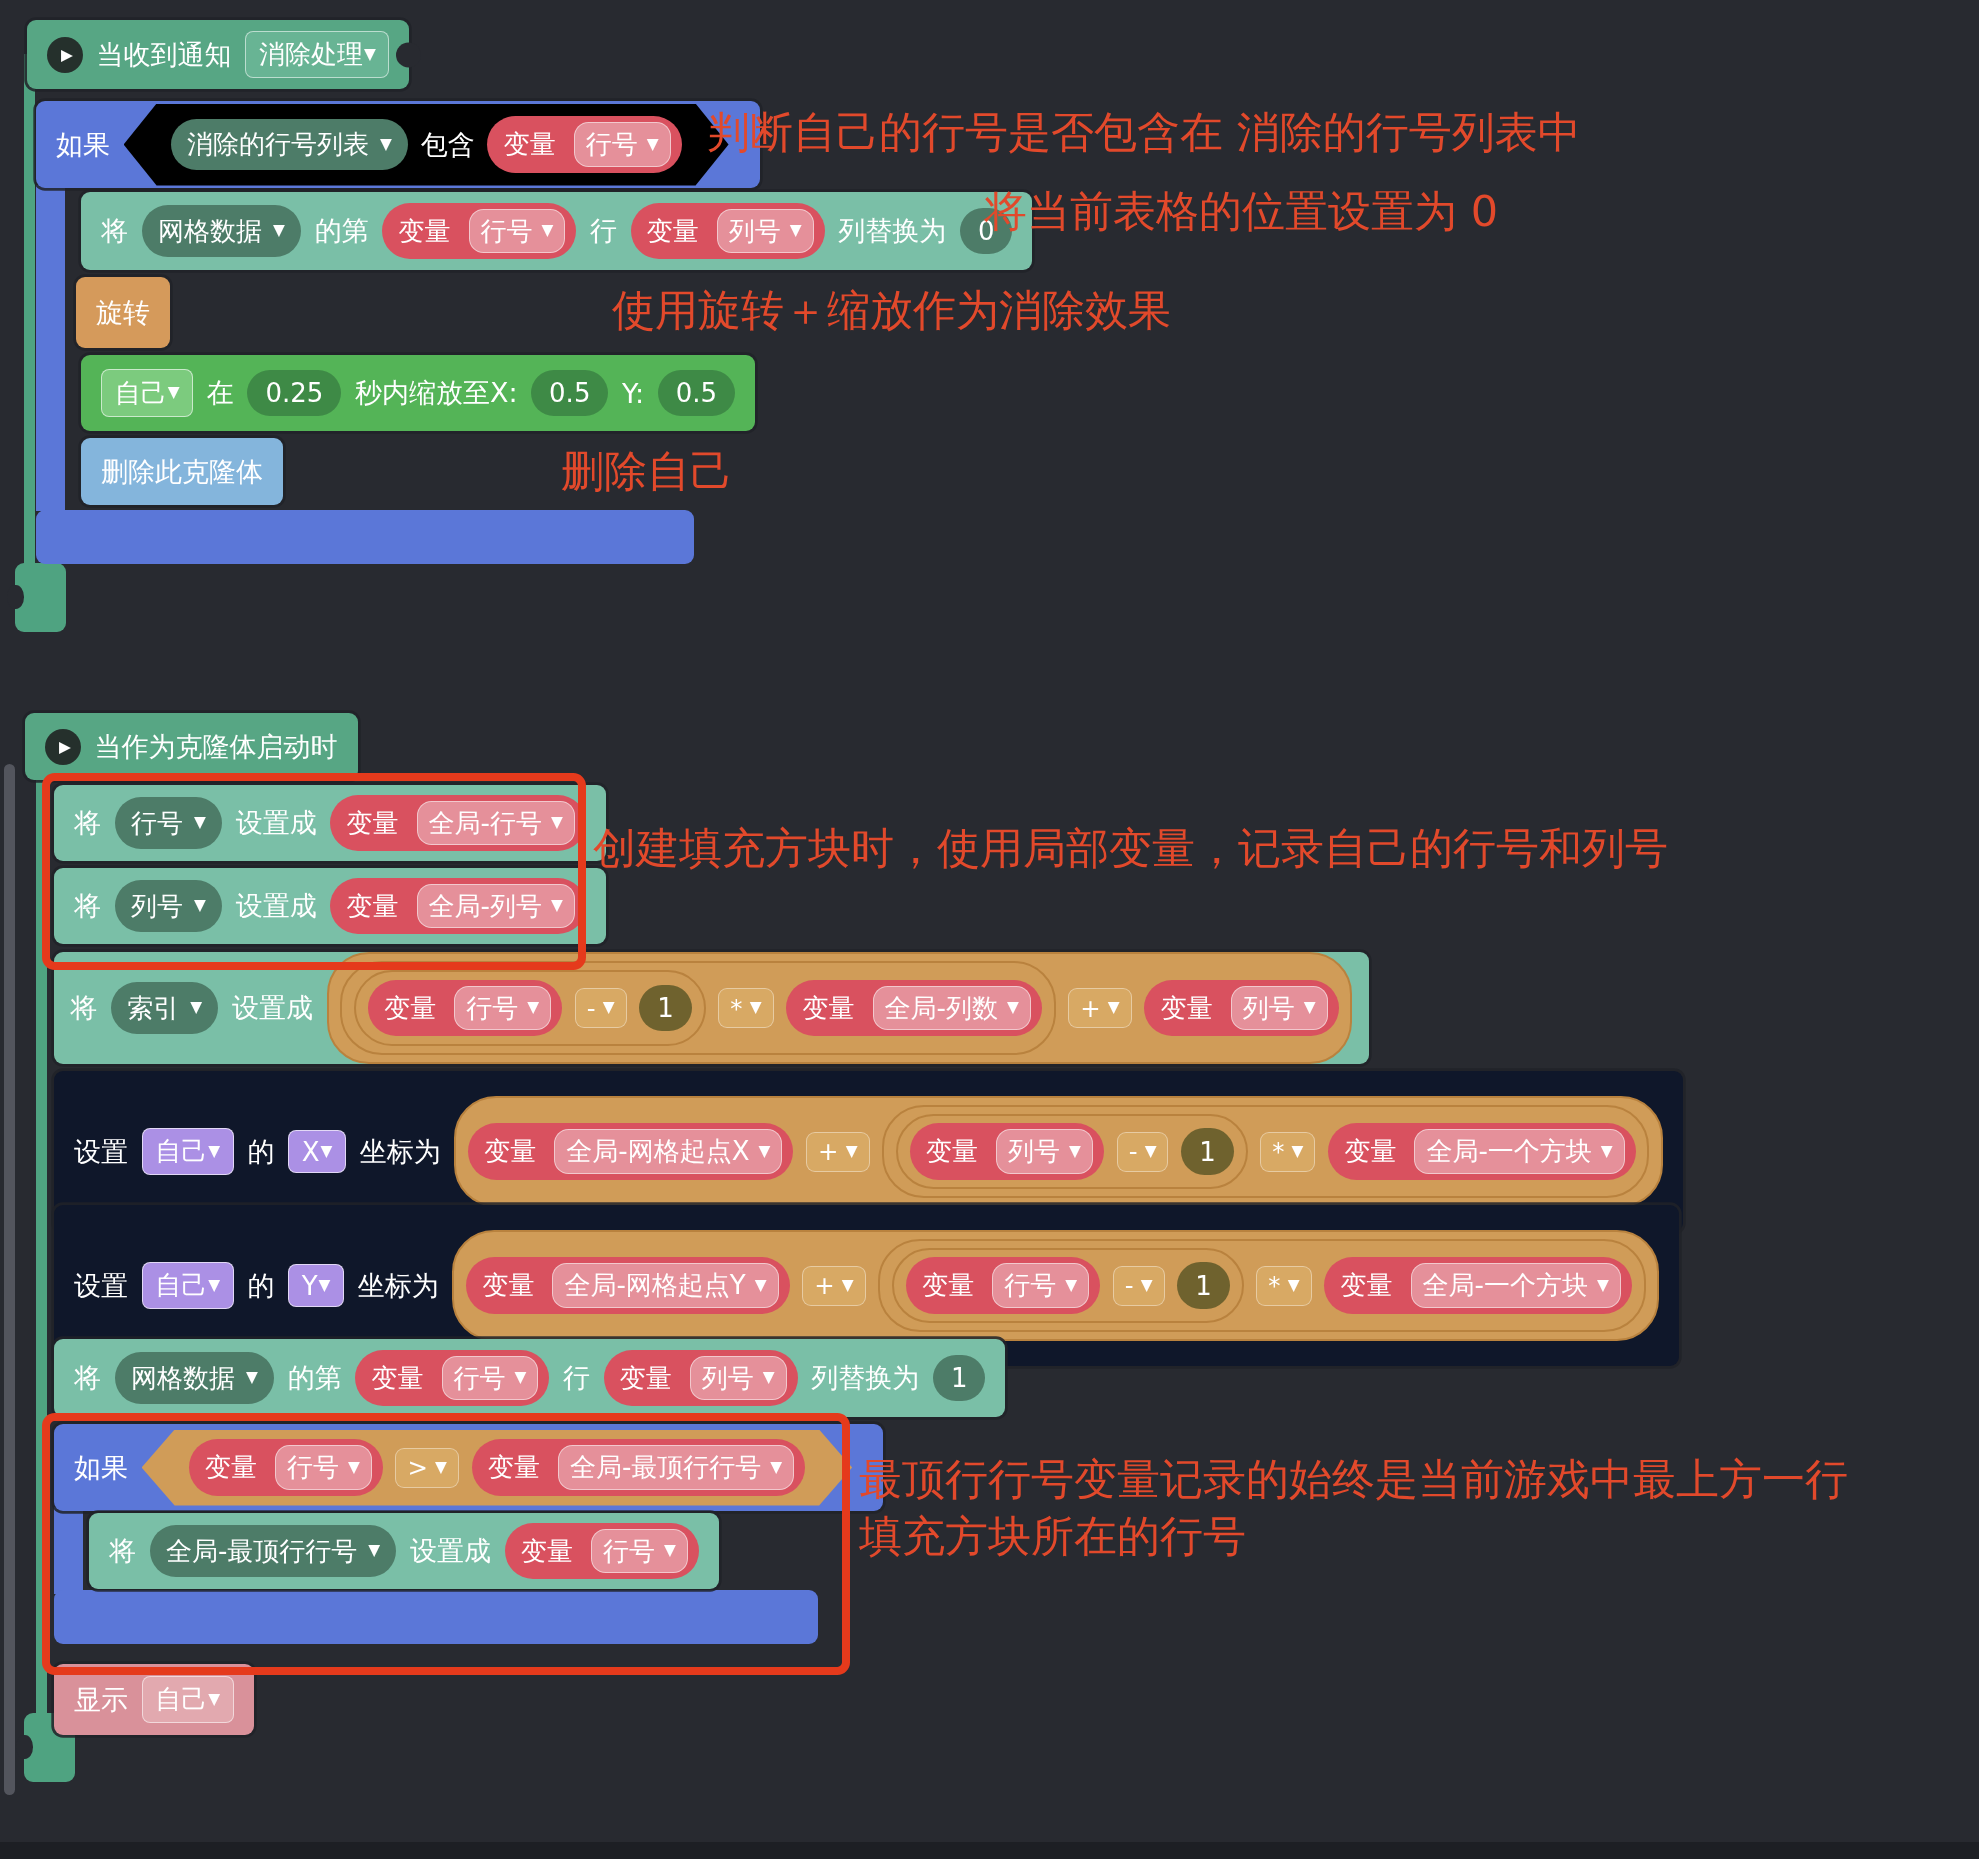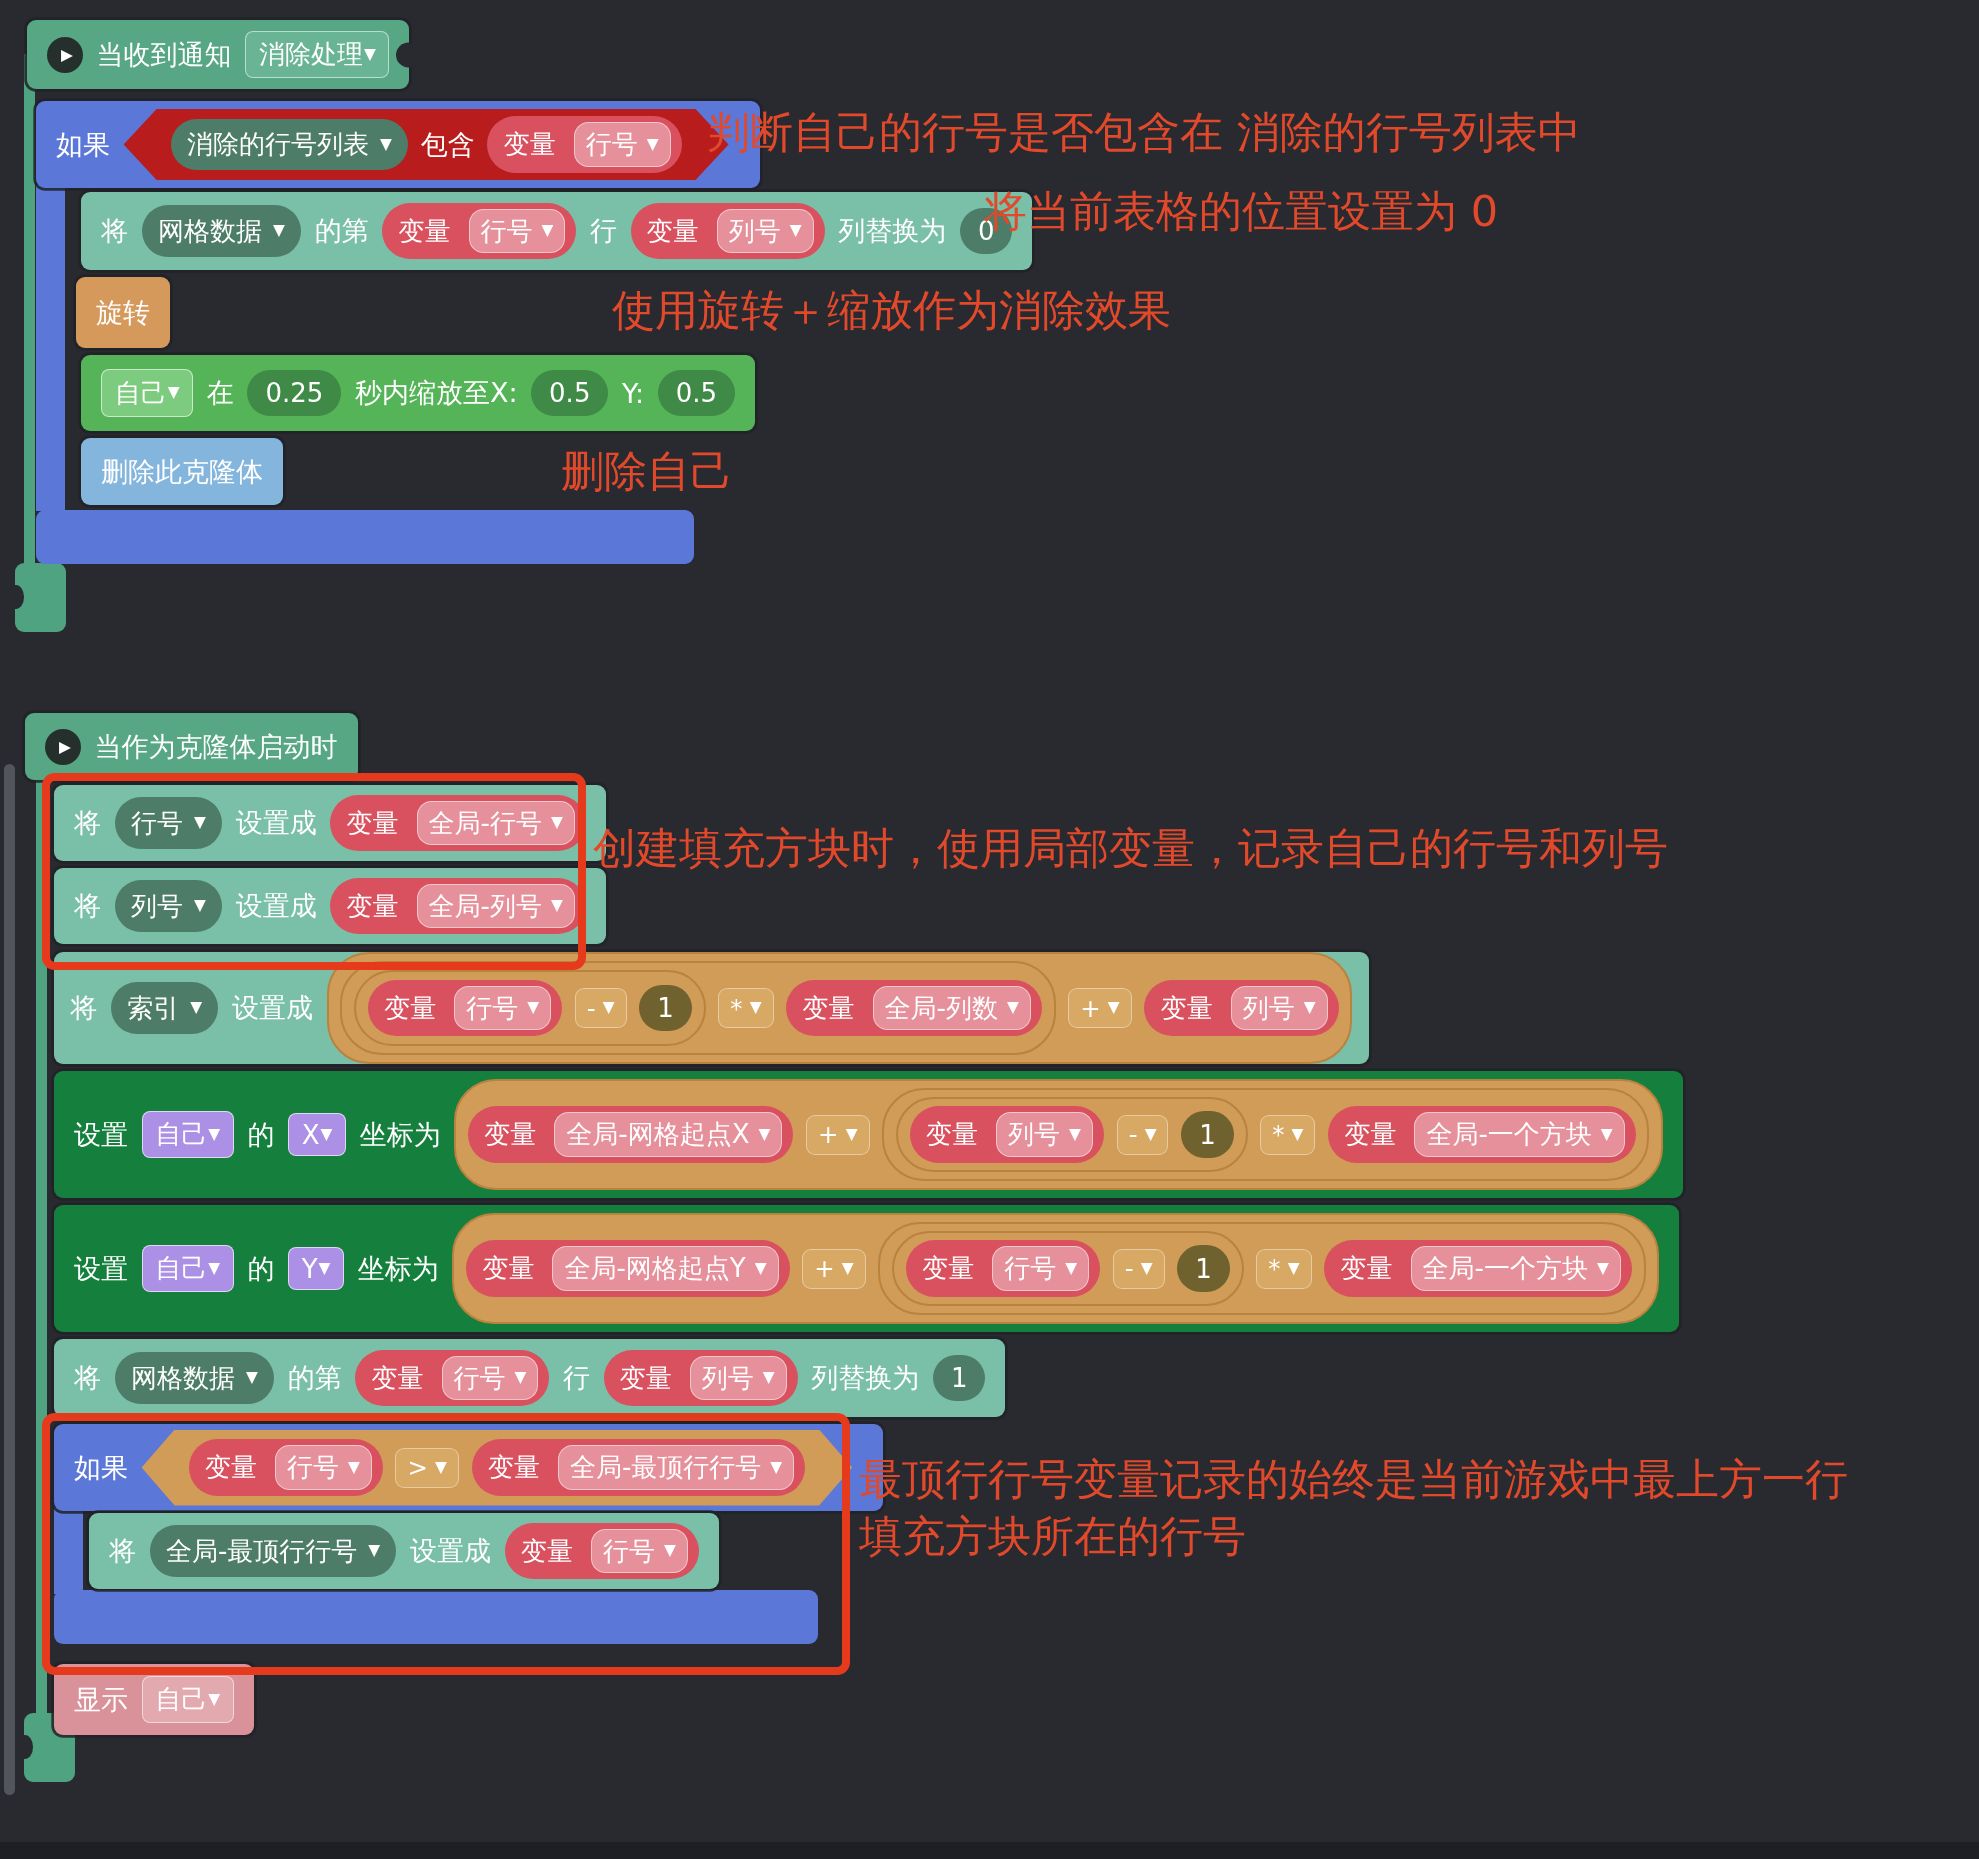--- a/index.html
+++ b/index.html
@@ -24,28 +24,28 @@
   .teal{background:#7abfa7;height:78px;}
   .teal-tall{background:#7abfa7;height:112px;padding:0 16.3px;}
   .pill{background:#4d7c68;border-radius:27px;padding:8.1px 16.3px;display:inline-flex;
         align-items:center;gap:11px;font-size:26px;}
   .oval{background:#4d7c68;border-radius:27px;padding:8.1px 18px;font-size:26px;}
   .rvar{background:#d9515f;border-radius:31px;padding:6.3px 11px 6.3px 16.3px;display:inline-flex;
         align-items:center;gap:18px;font-size:26px;}
   .rvar-in{background:#e5909a;border:1.8px solid rgba(255,255,255,.5);border-radius:14.5px;
         padding:3.6px 11px;display:inline-flex;align-items:center;gap:9px;}
   .ifrow{background:#5b77d8;height:87px;padding-right:31px;}
-  .hex{height:71px;display:inline-flex;align-items:center;gap:12.7px;padding:0 47px;background:#b91c1c;
+  .hex{height:82px;display:inline-flex;align-items:center;gap:12.7px;padding:0 47px;background:#000000;
        clip-path:polygon(33px 0,calc(100% - 33px) 0,100% 50%,calc(100% - 33px) 100%,33px 100%,0 50%);}
   .hex-tan{background:#d09c58;height:76px;}
   .orange{background:#d59a5b;height:71px;}
   .green{background:#54b457;height:76px;}
   .goval{background:#3e8a46;border-radius:27px;padding:8.1px 18px;font-size:26px;}
   .lblue{background:#84b5dc;height:67px;}
-  .purple{background:#15803d;height:127px;}
+  .purple{background:#0f172a;height:161px;}
   .tan{background:#d09c58;border:2.7px solid #b9823e;border-radius:42px;padding:7.2px 11.8px;
        display:inline-flex;align-items:center;gap:12.7px;}
   .chip{background:#d8a964;border:1.8px solid rgba(255,255,255,.4);border-radius:9px;
         padding:4.5px 11px;display:inline-flex;align-items:center;gap:7.2px;font-size:24.4px;}
   .olive{background:#6f622e;border-radius:27px;padding:8.1px 18px;font-size:26px;}
   .pink{background:#d9919a;height:71px;z-index:3;}
   .spine{position:absolute;background:#4fa381;width:11px;z-index:1;}
   .foot{position:absolute;background:#4fa381;border-radius:9px;width:51px;height:69px;z-index:1;}
   .foot .fnotch{position:absolute;left:-7.2px;top:22px;width:16.3px;height:23.5px;border-radius:50%;background:#282a30;}
   .ifspine{position:absolute;background:#5b77d8;width:29px;z-index:1;}

